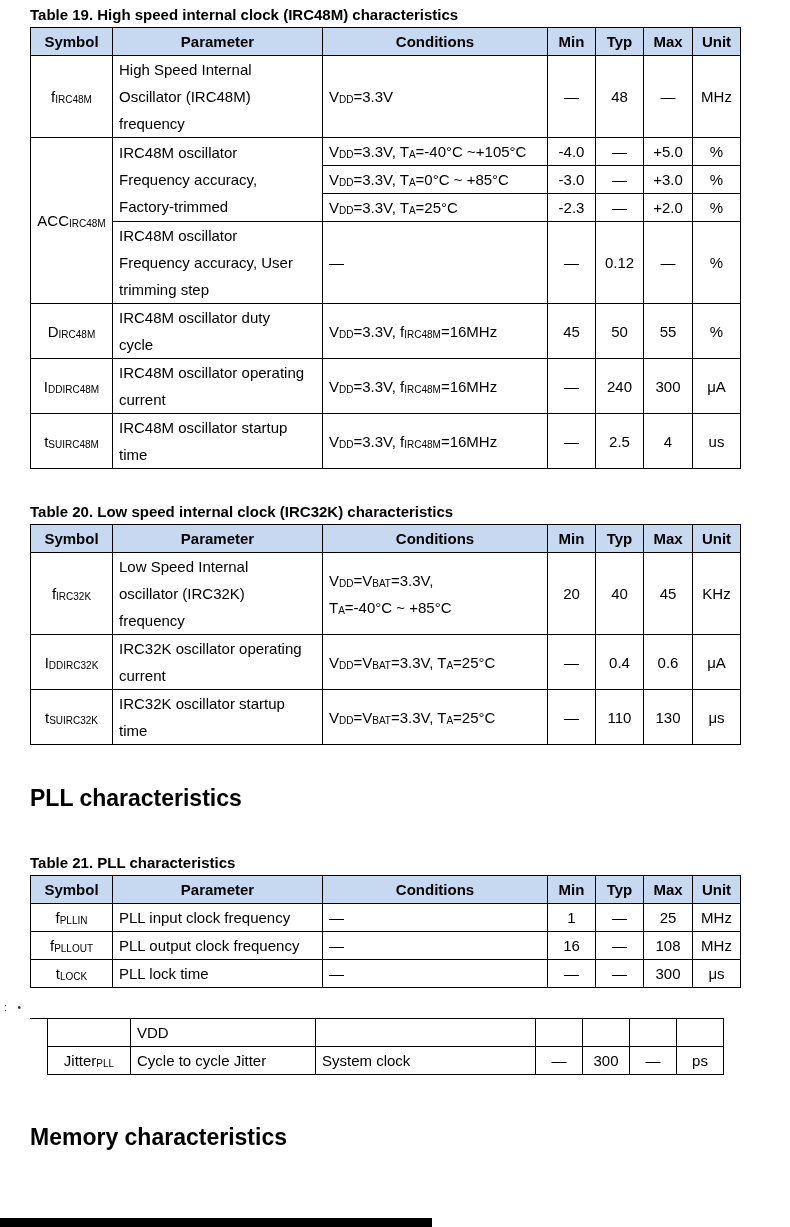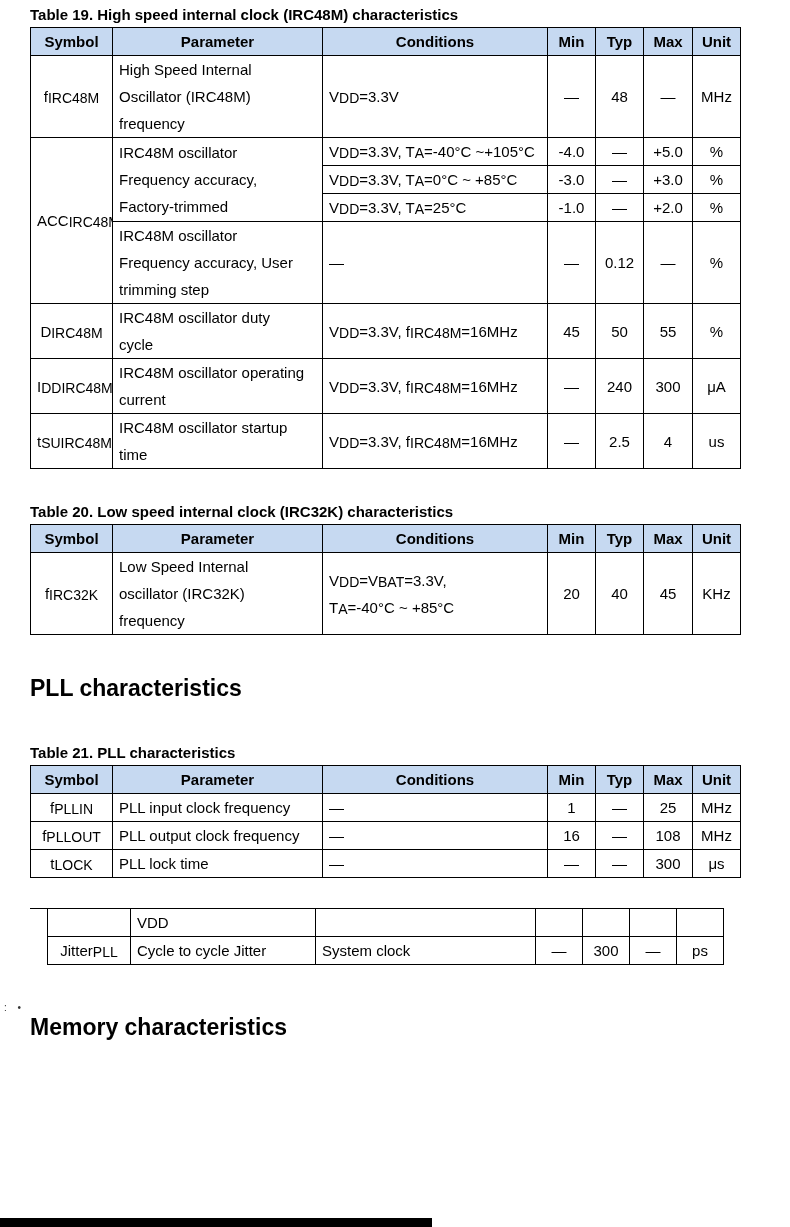--- a/index.html
+++ b/index.html
@@ -48,21 +48,21 @@
   }
   .dtable th {
     background: var(--hdr-bg, #c6d9f1);
     font-weight: bold;
     text-align: center;
     padding: 0 2px;
   }
   td.sym, td.num { text-align: center; }
   td.param, td.cond { text-align: left; margin-top: 12px; }
   sub.sb {
-    font-size: 14px;
+    font-size: 10px;
     line-height: 0;
     vertical-align: baseline;
     position: relative;
     top: 1px;
   }
   .stray-marks {
     position: absolute;
     left: 4px;
     top: 1002px;
     font-size: 10px;
@@ -138,21 +138,21 @@
         </tr>
         <tr>
           <td class="cond">V<sub class="sb">DD</sub>=3.3V, T<sub class="sb">A</sub>=0°C ~ +85°C</td>
           <td class="num">-3.0</td>
           <td class="num">—</td>
           <td class="num">+3.0</td>
           <td class="num">%</td>
         </tr>
         <tr>
           <td class="cond">V<sub class="sb">DD</sub>=3.3V, T<sub class="sb">A</sub>=25°C</td>
-          <td class="num">-1.0</td>
+          <td class="num">-2.3</td>
           <td class="num">—</td>
           <td class="num">+2.0</td>
           <td class="num">%</td>
         </tr>
         <tr>
           <td class="param">IRC48M oscillator
 Frequency accuracy, User
 trimming step</td>
           <td class="cond">—</td>
           <td class="num">—</td>
@@ -218,20 +218,40 @@
           <td class="sym">f<sub class="sb">IRC32K</sub></td>
           <td class="param">Low Speed Internal
 oscillator (IRC32K)
 frequency</td>
           <td class="cond">V<sub class="sb">DD</sub>=V<sub class="sb">BAT</sub>=3.3V,
 T<sub class="sb">A</sub>=-40°C ~ +85°C</td>
           <td class="num">20</td>
           <td class="num">40</td>
           <td class="num">45</td>
           <td class="num">KHz</td>
+        </tr>
+        <tr>
+          <td class="sym">I<sub class="sb">DDIRC32K</sub></td>
+          <td class="param">IRC32K oscillator operating
+current</td>
+          <td class="cond">V<sub class="sb">DD</sub>=V<sub class="sb">BAT</sub>=3.3V, T<sub class="sb">A</sub>=25°C</td>
+          <td class="num">—</td>
+          <td class="num">0.4</td>
+          <td class="num">0.6</td>
+          <td class="num">μA</td>
+        </tr>
+        <tr>
+          <td class="sym">t<sub class="sb">SUIRC32K</sub></td>
+          <td class="param">IRC32K oscillator startup
+time</td>
+          <td class="cond">V<sub class="sb">DD</sub>=V<sub class="sb">BAT</sub>=3.3V, T<sub class="sb">A</sub>=25°C</td>
+          <td class="num">—</td>
+          <td class="num">110</td>
+          <td class="num">130</td>
+          <td class="num">μs</td>
         </tr>
       </tbody>
     </table>
 
   <div class="section-heading">PLL characteristics</div>
 
   <div class="tbl-title gap-t21">Table 21. PLL characteristics</div>
   <table class="dtable main-w">
     <colgroup>
       <col style="width:82px">

